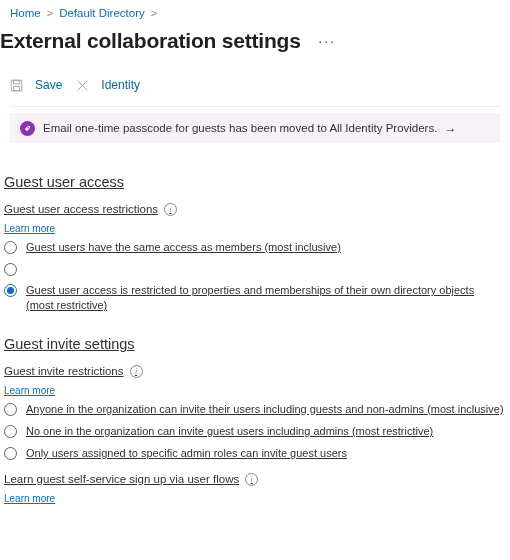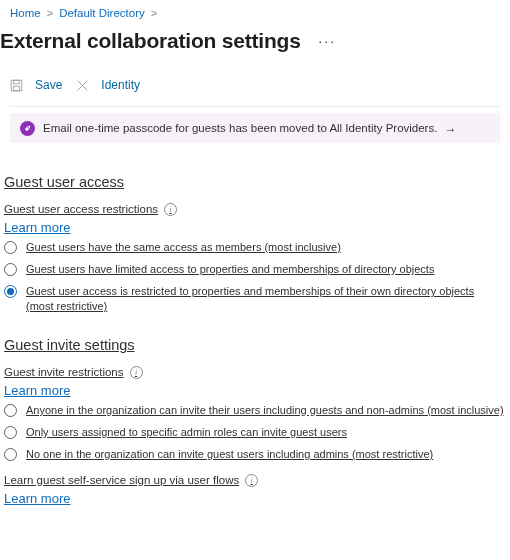--- a/index.html
+++ b/index.html
@@ -147,21 +147,21 @@
     color: #8a8886;
     font-size: 8px;
     font-style: italic;
     line-height: 11px;
     text-align: center;
     display: inline-block;
     font-family: "Liberation Serif", serif;
     flex: 0 0 auto;
   }
   .learn-more {
-    font-size: 13px;
+    font-size: 10px;
     color: #0f6cbd;
     text-decoration: underline;
     cursor: pointer;
     display: inline-block;
   }
 
   
   .radio-group { margin-top: 4px; }
   .radio-row {
     display: flex;
@@ -267,21 +267,20 @@
         <span class="learn-more">Learn more</span>
       </div>
     </div>
     <div class="radio-group">
       <div class="radio-row">
         <span class="radio"></span>
         <span class="radio-label">Guest users have the same access as members (most inclusive)</span>
       </div>
       <div class="radio-row">
         <span class="radio"></span>
-        <span class="radio-label">Guest users have limited access to properties and memberships of directory objects</span>
       </div>
       <div class="radio-row">
         <span class="radio checked"></span>
         <span class="radio-label">Guest user access is restricted to properties and memberships of their own directory objects (most restrictive)</span>
       </div>
     </div>
 
     <div style="margin-top:23px;">
       <div class="section-head">Guest invite settings</div>
     </div>
@@ -294,25 +293,25 @@
         <span class="learn-more">Learn more</span>
       </div>
     </div>
     <div class="radio-group">
       <div class="radio-row">
         <span class="radio"></span>
         <span class="radio-label">Anyone in the organization can invite their users including guests and non-admins (most inclusive)</span>
       </div>
       <div class="radio-row">
         <span class="radio"></span>
+        <span class="radio-label">No one in the organization can invite guest users including admins (most restrictive)</span>
+      </div>
+      <div class="radio-row">
+        <span class="radio"></span>
         <span class="radio-label">Only users assigned to specific admin roles can invite guest users</span>
-      </div>
-      <div class="radio-row">
-        <span class="radio"></span>
-        <span class="radio-label">No one in the organization can invite guest users including admins (most restrictive)</span>
       </div>
     </div>
 
     <div style="margin-top:12px;">
       <div class="field-label">
         <span>Learn guest self-service sign up via user flows</span>
         <span class="info-icon">i</span>
       </div>
       <div style="margin-top:2px;">
         <span class="learn-more">Learn more</span>

